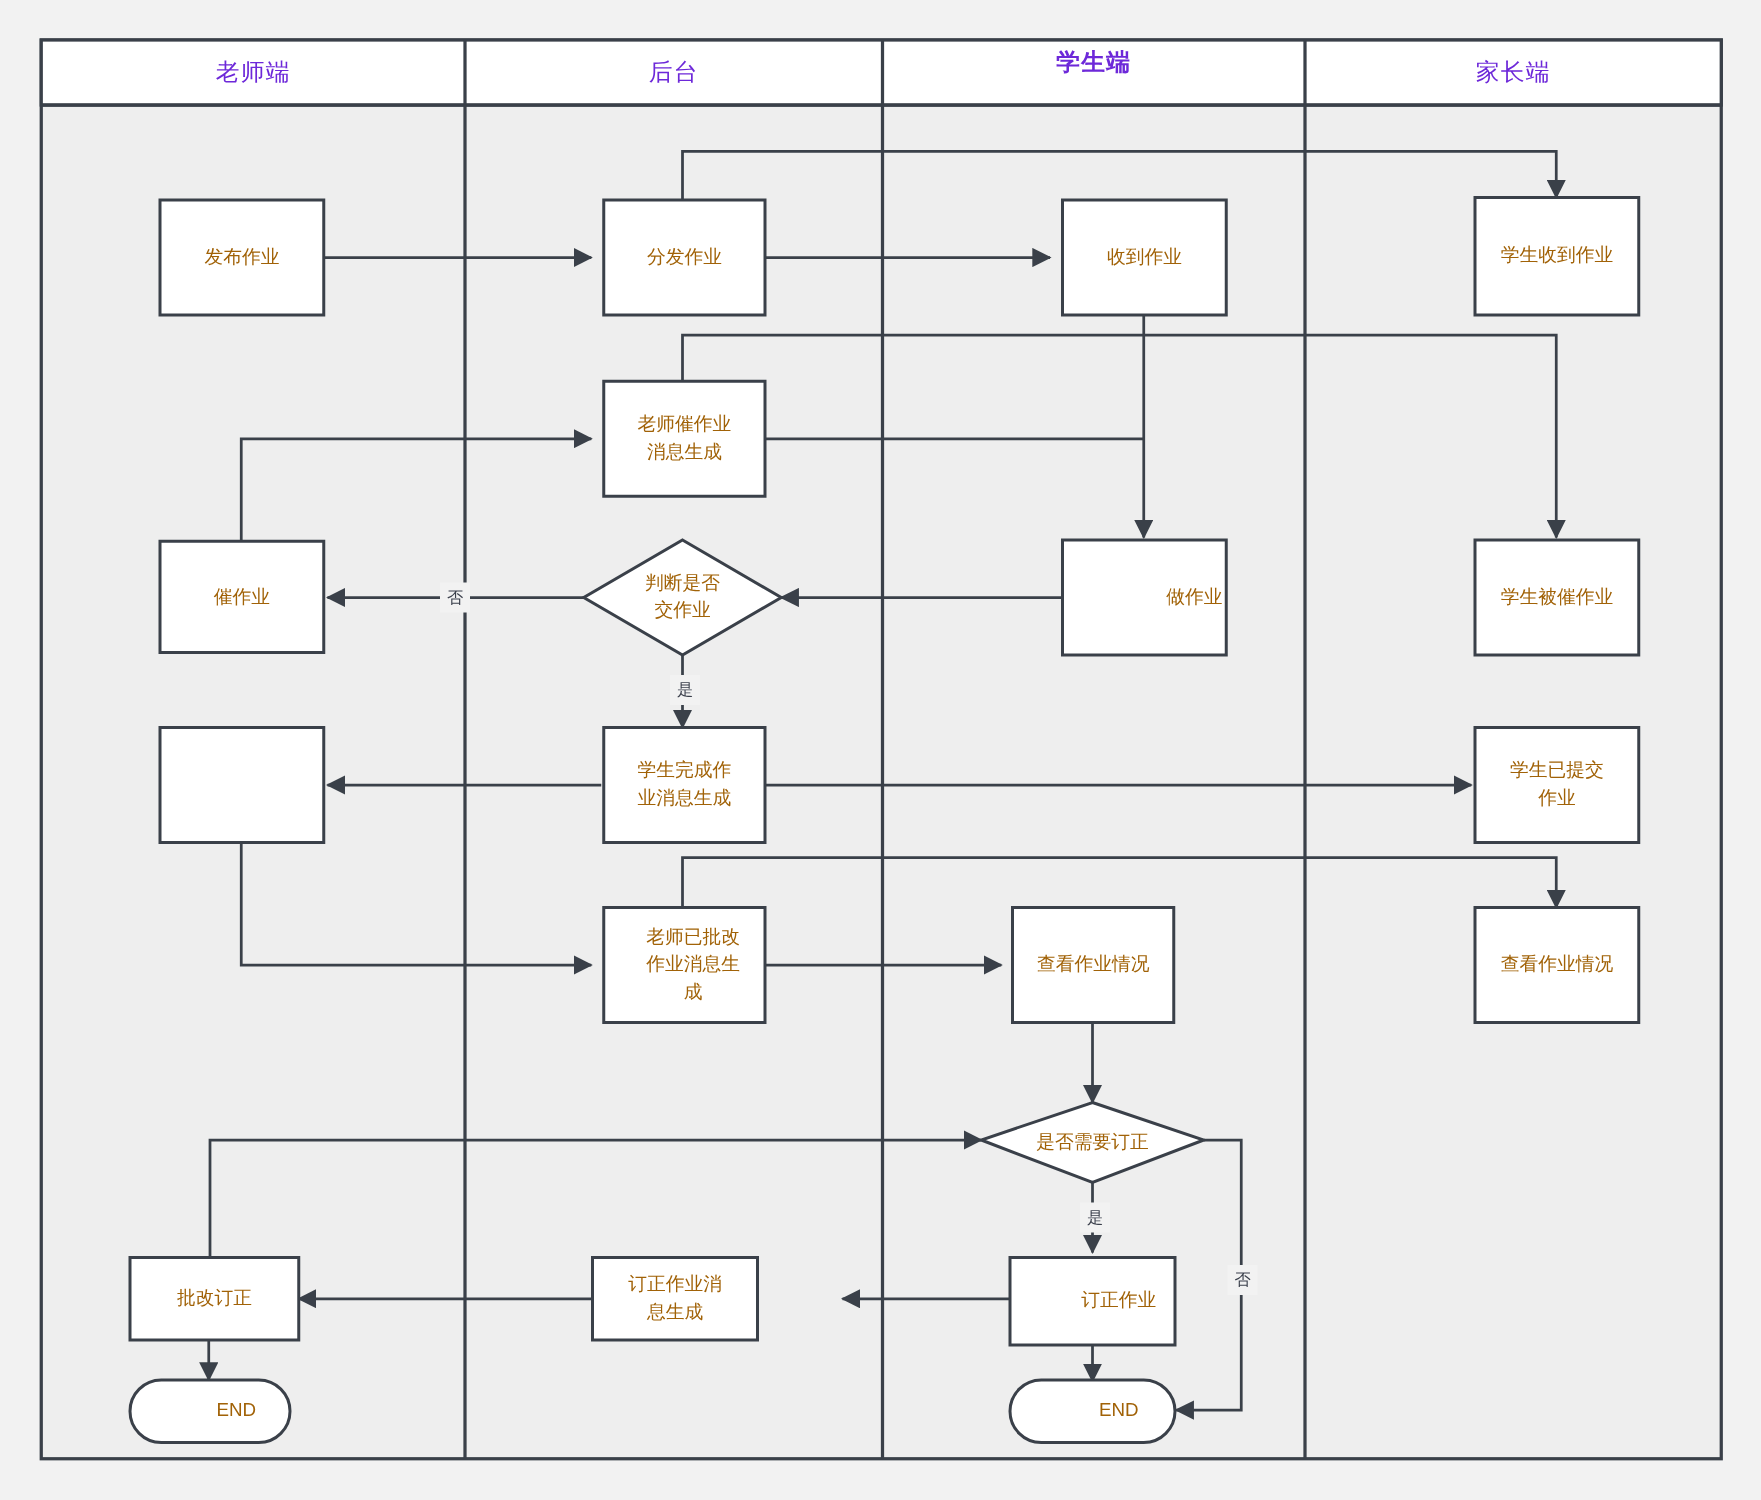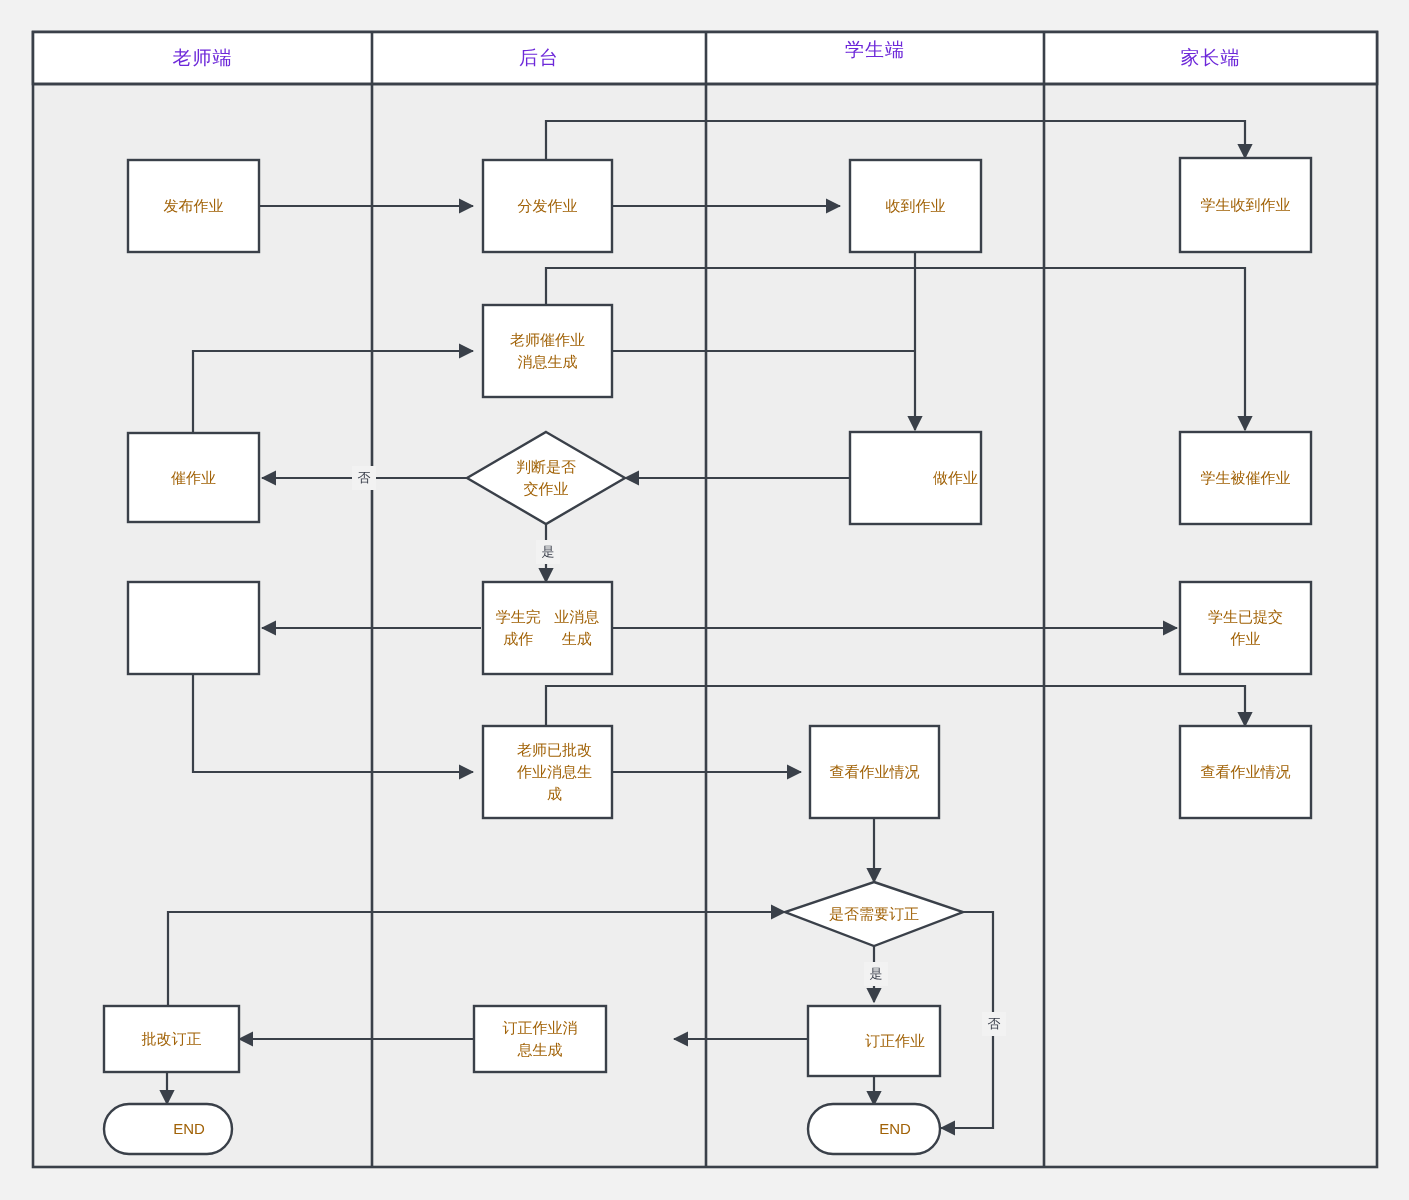--- a/index.html
+++ b/index.html
@@ -122,21 +122,21 @@
       <rect x="808" y="1104" width="132" height="50" rx="25" ry="25"></rect>
     </g>
   </svg>
 
   <div class="lane-title" style="left:33px;  top:32px; width:339px; height:52px;">
     <span>老师端</span>
   </div>
   <div class="lane-title" style="left:372px; top:32px; width:334px; height:52px;">
     <span>后台</span>
   </div>
-  <div class="lane-title" style="left:706px; top:32px; width:338px; height:36px;">
+  <div class="lane-title" style="left:706px; top:32px; width:338px; height:36px;font-weight:bold;">
     <span>学生端</span>
   </div>
   <div class="lane-title" style="left:1044px;top:32px; width:333px; height:52px;">
     <span>家长端</span>
   </div>
 
   <div class="node-label" style="left:128px; top:160px; width:131px; height:92px;">发布作业</div>
 
   <div class="node-label" style="left:483px; top:160px; width:129px; height:92px;">分发作业</div>
 
@@ -154,21 +154,21 @@
   <div class="node-label" style="left:467px; top:432px; width:158px; height:92px;flex-direction:column;">
     <span>判断是否</span>
     <span>交作业</span>
   </div>
 
   <div class="node-label" style="left:850px; top:432px; width:131px; height:92px;margin-left:40px;">做作业</div>
 
   <div class="node-label" style="left:1180px; top:432px; width:131px; height:92px;">学生被催作业</div>
 
 
-  <div class="node-label" style="left:483px; top:582px; width:129px; height:92px;flex-direction:row;">
+  <div class="node-label" style="left:483px; top:582px; width:129px; height:92px;flex-direction:column;">
     <span>学生完成作</span>
     <span>业消息生成</span>
   </div>
 
   <div class="node-label" style="left:1180px; top:582px; width:131px; height:92px;flex-direction:column;">
     <span>学生已提交</span>
     <span>作业</span>
   </div>
 
   <div class="node-label" style="left:483px; top:726px; width:143px; height:92px;flex-direction:column;">

